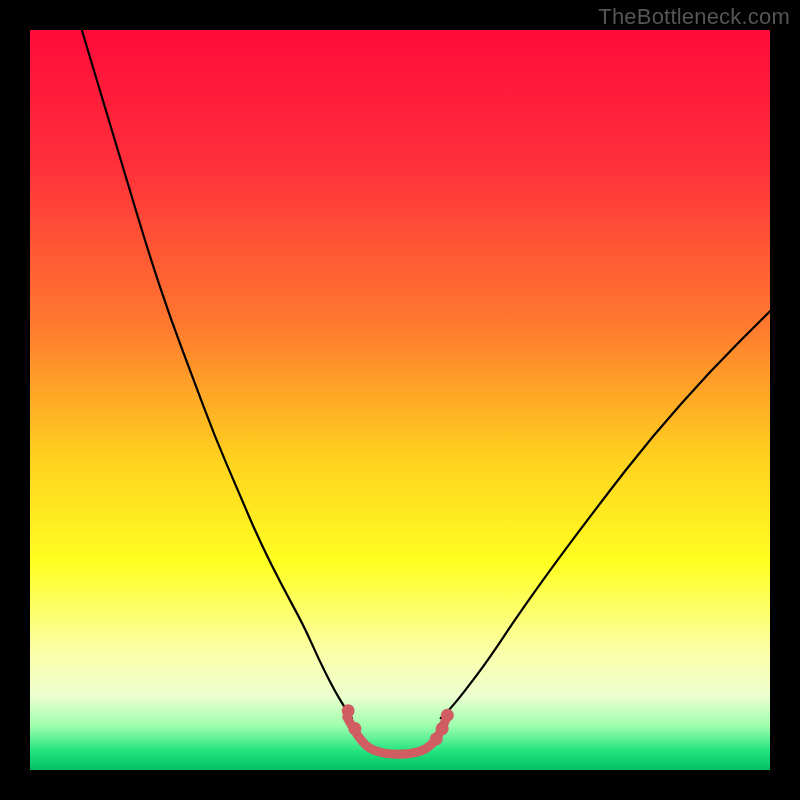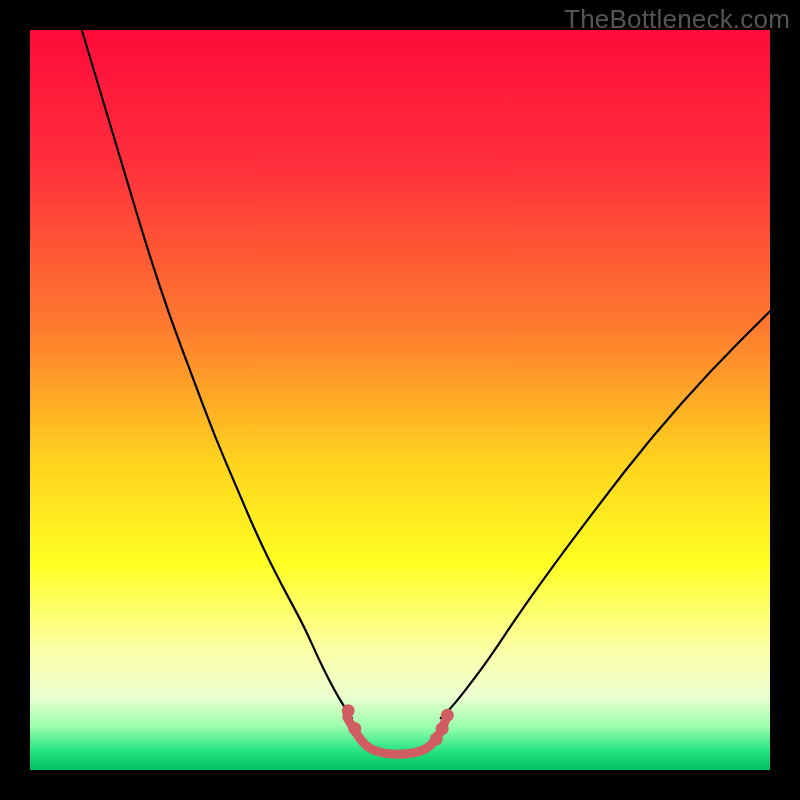--- a/index.html
+++ b/index.html
@@ -24,21 +24,21 @@
     left: 0;
     top: 0;
     width: 740px;
     height: 740px;
   }
   .watermark {
     position: absolute;
     top: 4px;
     right: 10px;
     color: #555;
-    font-size: 26px;
+    font-size: 22px;
     font-weight: 500;
     letter-spacing: 0.2px;
     user-select: none;
   }
   svg { display: block; }
 </style>
 </head>
 <body>
 
 <div class="frame">

